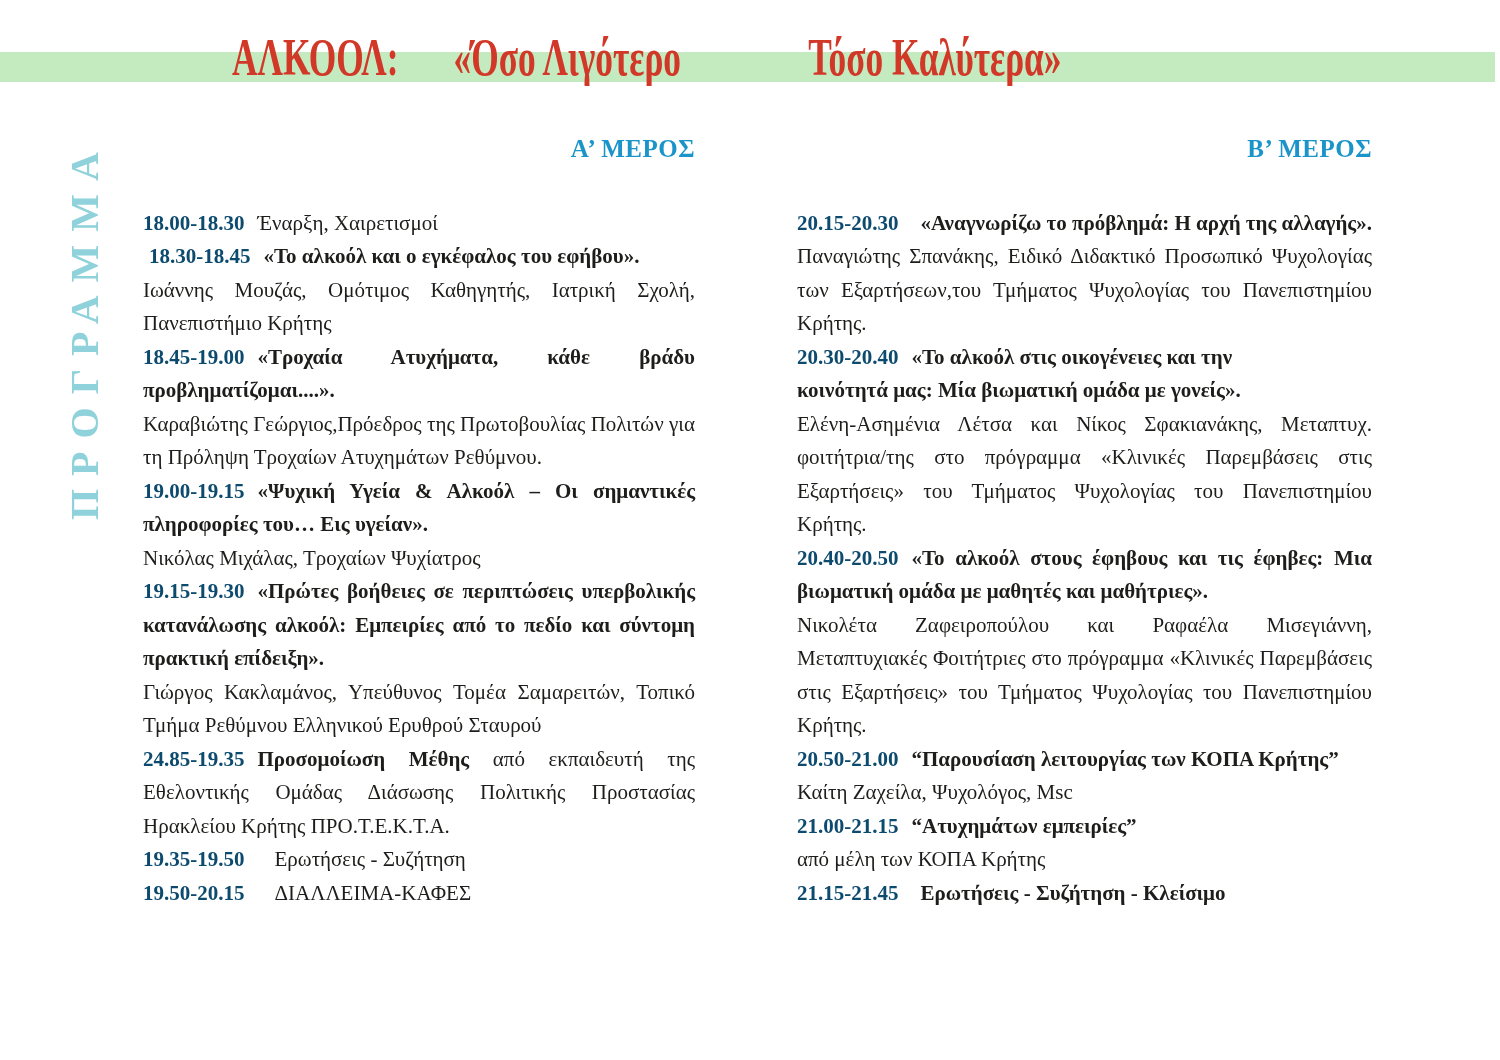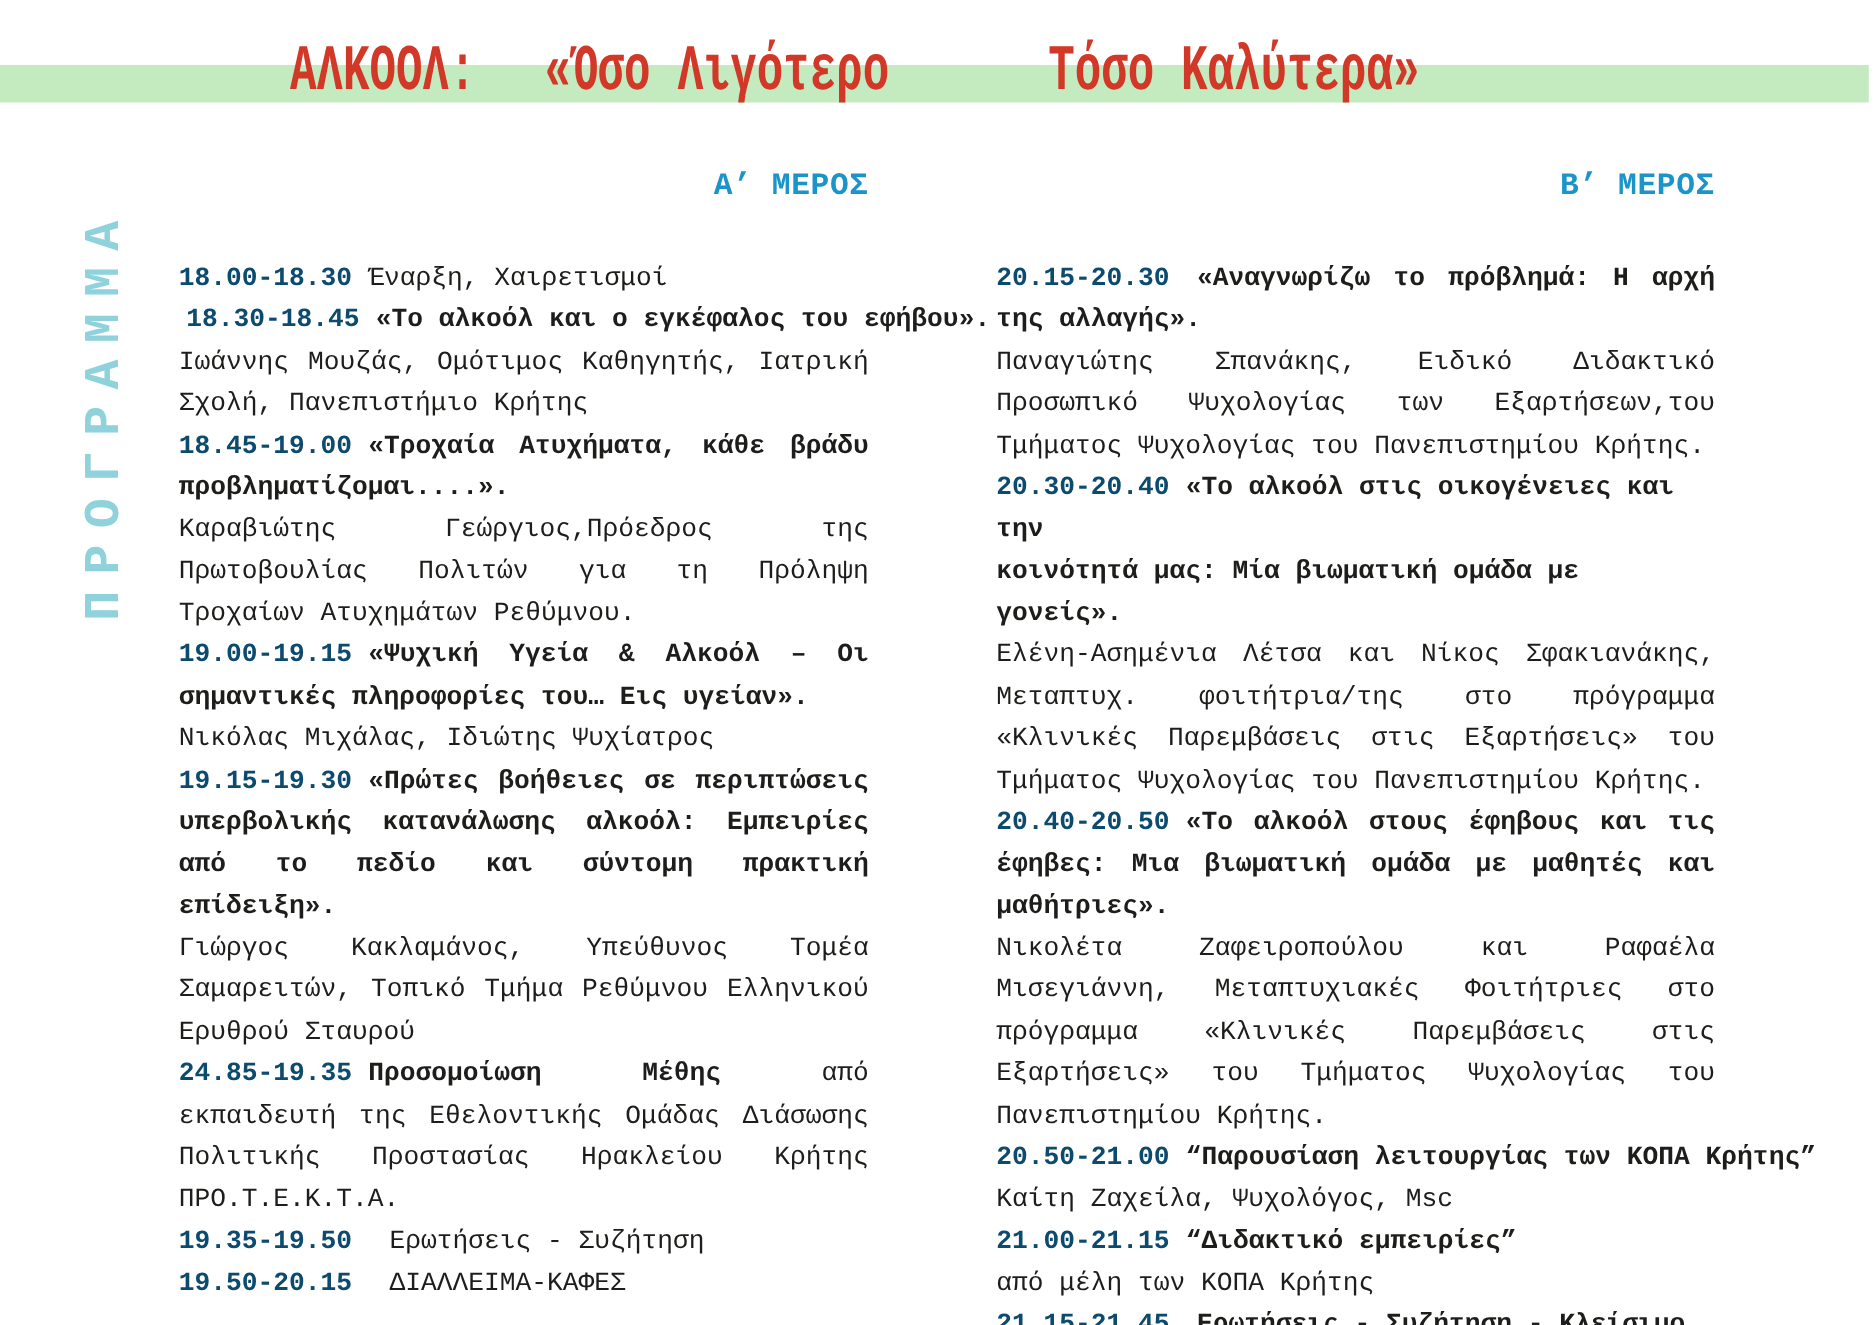--- a/index.html
+++ b/index.html
@@ -1,21 +1,21 @@
 <!DOCTYPE html>
 <html lang="el"><head>
 <meta charset="utf-8">
 <style>
   html, body { margin: 0; padding: 0; background: #ffffff; }
   .page {
     position: relative;
     width: 1500px;
     height: 1060px;
     background: #ffffff;
-    font-family: Liberation Mono, monospace;
+    font-family: Liberation Serif, serif;
     overflow: hidden;
   }
 
   
   .band {
     position: absolute;
     left: 0; top: 52px;
     width: 1495px; height: 30px;
     background: #c4eac0;
   }
@@ -116,21 +116,21 @@
       <p class="line">Ιωάννης Μουζάς, Ομότιμος Καθηγητής, Ιατρική Σχολή, Πανεπιστήμιο Κρήτης</p>
     </div>
 
     <div class="entry">
       <p class="line"><span class="time">18.45-19.00</span><span class="tb">«Τροχαία Ατυχήματα, κάθε βράδυ προβληματίζομαι....».</span></p>
       <p class="line">Καραβιώτης Γεώργιος,Πρόεδρος της Πρωτοβουλίας Πολιτών για τη Πρόληψη Τροχαίων Ατυχημάτων Ρεθύμνου.</p>
     </div>
 
     <div class="entry">
       <p class="line"><span class="time">19.00-19.15</span><span class="tb">«Ψυχική Υγεία &amp; Αλκοόλ – Οι σημαντικές πληροφορίες του… Εις υγείαν».</span></p>
-      <p class="line">Νικόλας Μιχάλας, Ιδιώτης Ψυχίατρος</p>
+      <p class="line">Νικόλας Μιχάλας, Τροχαίων Ψυχίατρος</p>
     </div>
 
     <div class="entry">
       <p class="line"><span class="time">19.15-19.30</span><span class="tb">«Πρώτες βοήθειες σε περιπτώσεις υπερβολικής κατανάλωσης αλκοόλ: Εμπειρίες από το πεδίο και σύντομη πρακτική επίδειξη».</span></p>
       <p class="line">Γιώργος Κακλαμάνος, Υπεύθυνος Τομέα Σαμαρειτών, Τοπικό Τμήμα Ρεθύμνου Ελληνικού Ερυθρού Σταυρού</p>
     </div>
 
     <div class="entry">
       <p class="line"><span class="time">24.85-19.35</span><span class="tb">Προσομοίωση Μέθης</span><span class="reg"> από εκπαιδευτή της Εθελοντικής Ομάδας Διάσωσης Πολιτικής Προστασίας Ηρακλείου Κρήτης ΠΡΟ.Τ.Ε.Κ.Τ.Α.</span></p>
     </div>
@@ -161,21 +161,21 @@
       <p class="line"><span class="time">20.40-20.50</span><span class="tb">«Το αλκοόλ στους έφηβους και τις έφηβες: Μια βιωματική ομάδα με μαθητές και μαθήτριες».</span></p>
       <p class="line">Νικολέτα Ζαφειροπούλου και Ραφαέλα Μισεγιάννη, Μεταπτυχιακές Φοιτήτριες στο πρόγραμμα «Κλινικές Παρεμβάσεις στις Εξαρτήσεις» του Τμήματος Ψυχολογίας του Πανεπιστημίου Κρήτης.</p>
     </div>
 
     <div class="entry">
       <p class="line one-line"><span class="time">20.50-21.00</span><span class="tb">“Παρουσίαση λειτουργίας των ΚΟΠΑ Κρήτης”</span></p>
       <p class="line">Καίτη Ζαχείλα, Ψυχολόγος, Msc</p>
     </div>
 
     <div class="entry">
-      <p class="line one-line"><span class="time">21.00-21.15</span><span class="tb">“Διδακτικό εμπειρίες”</span></p>
+      <p class="line one-line"><span class="time">21.00-21.15</span><span class="tb">“Ατυχημάτων εμπειρίες”</span></p>
       <p class="line">από μέλη των ΚΟΠΑ Κρήτης</p>
     </div>
 
     <div class="entry">
       <p class="line one-line gm"><span class="time">21.15-21.45</span><span class="tb">Ερωτήσεις - Συζήτηση - Κλείσιμο</span></p>
     </div>
   </section>
 
 </div>
 

